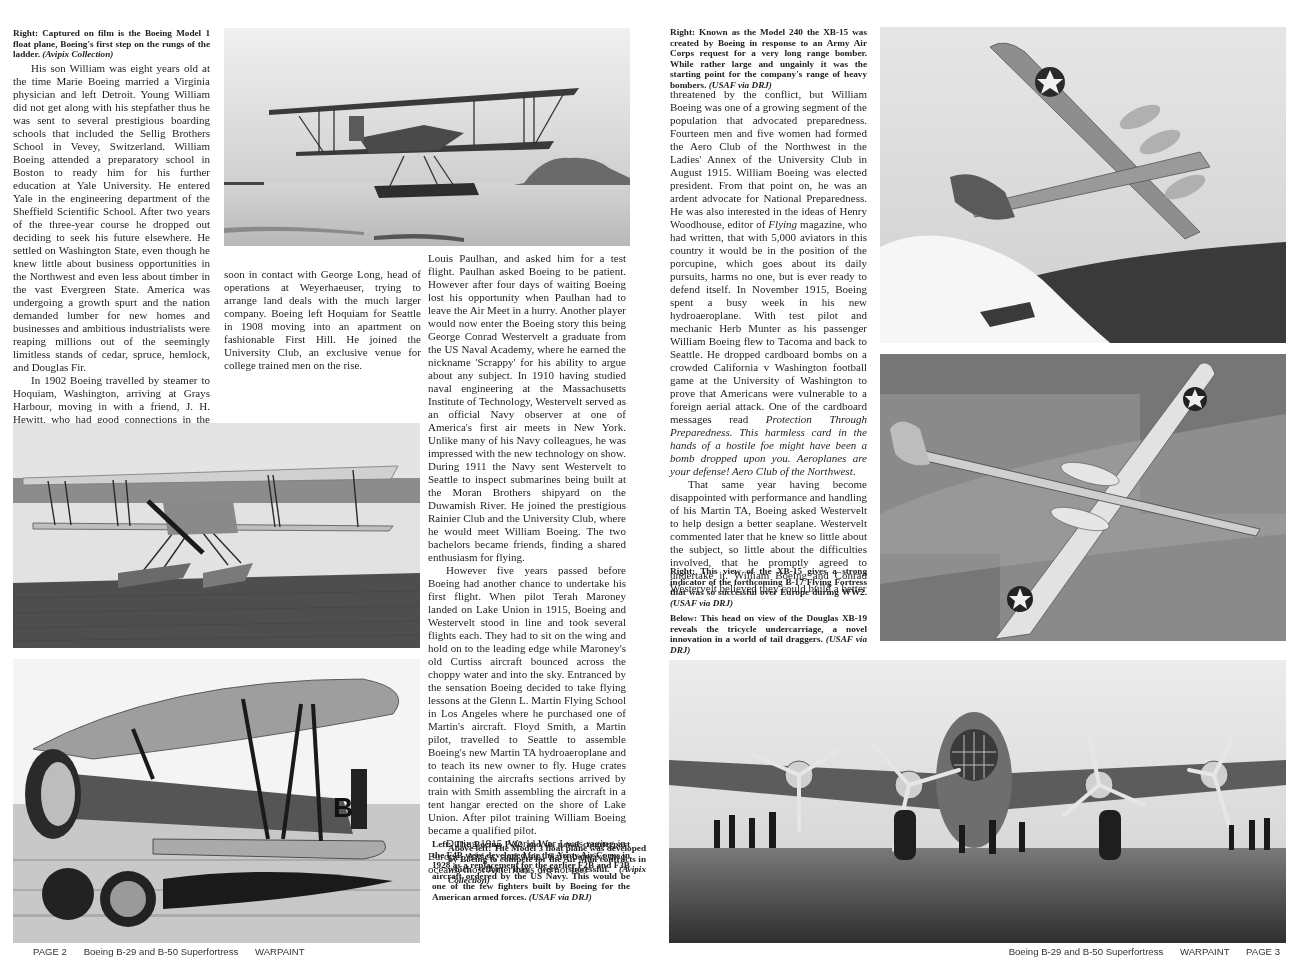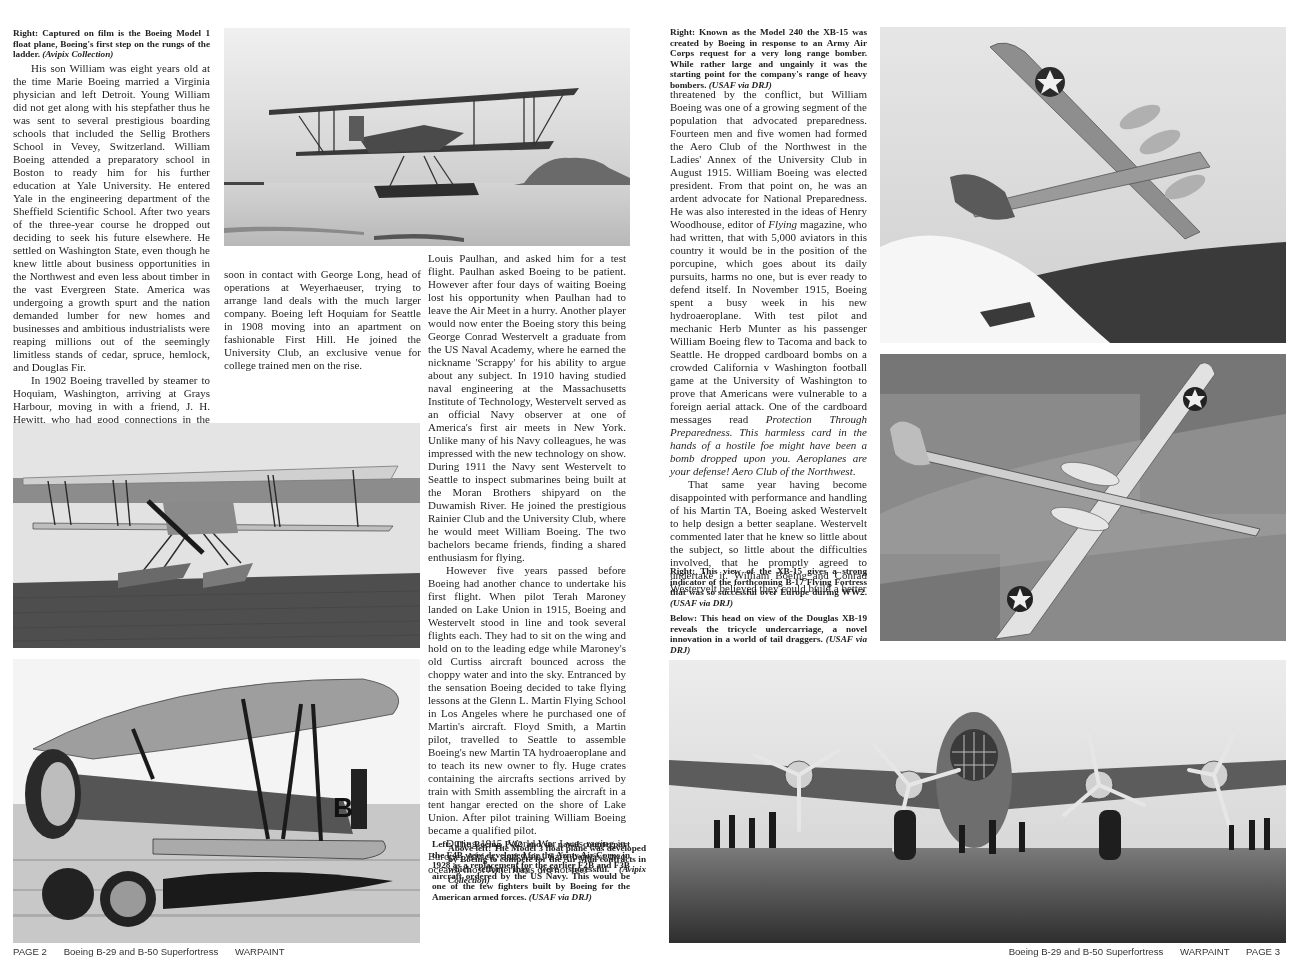--- a/index.html
+++ b/index.html
@@ -10,21 +10,21 @@
   .caption { font-family:Liberation Serif, serif; font-weight:bold; font-size:9.2px; line-height:10.6px; color:#222; text-align:justify; }
   .caption i { font-style:italic; }
   .body-text { font-family:"Liberation Serif", serif; font-size:11px; line-height:13px; color:#1e1e1e; text-align:justify; }
   .body-text p { text-indent:18px; }
   .body-text p.noindent { text-indent:0; }
   .body-text em { font-style:italic; }
 
   .photo { position:absolute; overflow:hidden; background:#bdbdbd; }
   .photo svg { width:100%; height:100%; display:block; }
 
-  .footer { position:absolute; top:946px; font-family:"Liberation Sans", sans-serif; font-size:9.6px; color:#333; white-space:nowrap; }
+  .footer { position:absolute; top:946px; font-family:"Liberation Sans", sans-serif; font-size:9.6px; color:#333; white-space:nowrap;margin-left:20px; }
   .footer span { margin-right:14px; }
   .footer.right span { margin-right:0; margin-left:14px; }
 </style>
 </head>
 <body>
 
 <div class="abs caption" style="left:13px; top:28px; width:197px;">
   <span>Right: Captured on film is the Boeing Model 1 float plane, Boeing's first step on the rungs of the ladder.</span>
   <i>(Avipix Collection)</i>
 </div>

